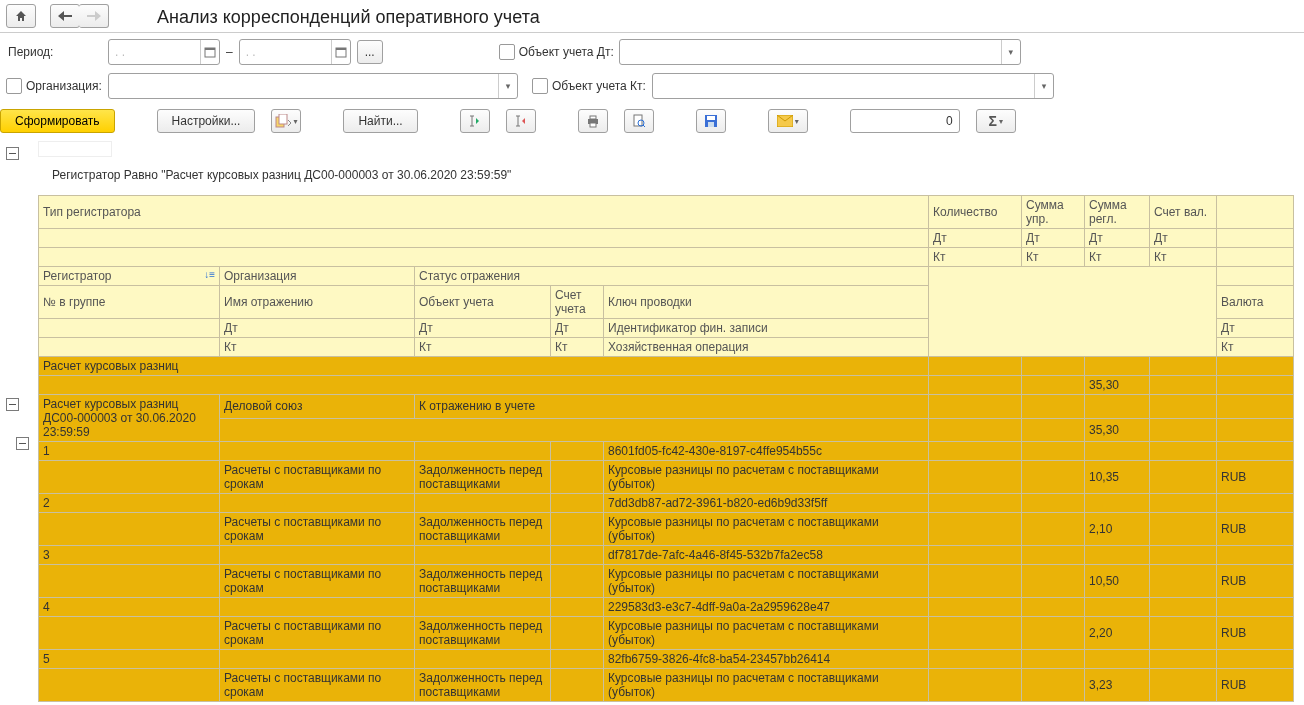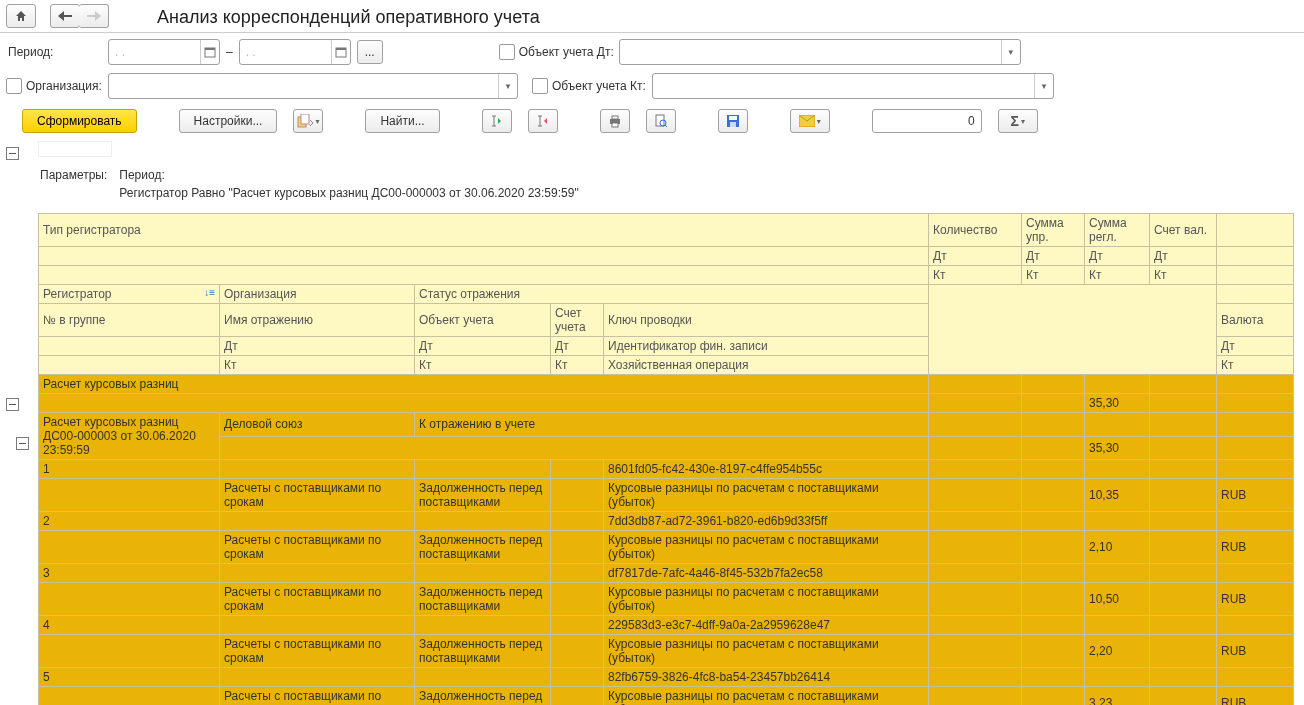--- a/index.html
+++ b/index.html
@@ -9,21 +9,21 @@
   .title{font-size:18px;font-weight:400;margin-left:48px;color:#222}
   .filters{padding:6px 8px 2px 8px}
   .row{display:flex;align-items:center;margin-bottom:8px}
   .lbl{width:100px;color:#333}
   .combo{border:1px solid #a0a0a0;border-radius:3px;height:24px;display:flex;align-items:center;background:#fff}
   .combo .inp{flex:1;padding:0 6px;min-width:0}
   .combo .drop{width:18px;height:100%;border-left:1px solid #ccc;display:flex;align-items:center;justify-content:center;color:#666;font-size:9px}
   .dash{margin:0 6px}
   .dots{width:26px;margin-left:6px}
   .chk{width:14px;height:14px;border:1px solid #999;border-radius:2px;display:inline-block;margin-right:4px;vertical-align:middle}
-  .toolbar{display:flex;align-items:center;gap:16px;padding:0 8px 8px 22px}
+  .toolbar{display:flex;align-items:center;gap:16px;padding:0 8px 8px 0}
   .btn.yellow{background:linear-gradient(#ffe54a,#ffd000);border-color:#c9a400;font-weight:400;padding:0 14px;color:#000}
   .btn.txt{padding:0 14px}
   .sep{width:10px}
   .numfld{border:1px solid #a0a0a0;border-radius:3px;height:24px;width:110px;display:flex;align-items:center;justify-content:flex-end;padding:0 6px;box-sizing:border-box}
   .report-wrap{display:flex;align-items:flex-start;padding:0 0 6px 4px}
   .outline{width:34px;display:flex;flex-direction:column;align-items:flex-start;padding-top:4px;font-size:11px;color:#555}
   .minus{width:11px;height:11px;border:1px solid #7a7a7a;background:#fff;display:flex;align-items:center;justify-content:center;line-height:0;margin:2px 0 2px 2px;cursor:pointer}
   .minus::before{content:'';width:7px;height:1px;background:#555}
   .spacer1{height:234px}
   .spacer2{height:22px}
@@ -196,24 +196,20 @@
     <div class="minus"></div>
     <div class="spacer2"></div>
     <div class="minus" style="margin-left:12px"></div>
   </div>
 
   <div class="report">
     <div style="height:14px;background:#fff;border:1px solid #eee;width:72px;margin-bottom:4px"></div>
 
     <table class="params">
       <tbody>
-          <tr>
-            <td>Параметры:</td>
-            <td>Период:</td>
-          </tr>
       <tr>
             <td></td>
             <td>Регистратор Равно "Расчет курсовых разниц ДС00-000003 от 30.06.2020 23:59:59"</td>
           </tr>
     </tbody>
       </table>
 
     <table class="grid">
 
       <tbody>

